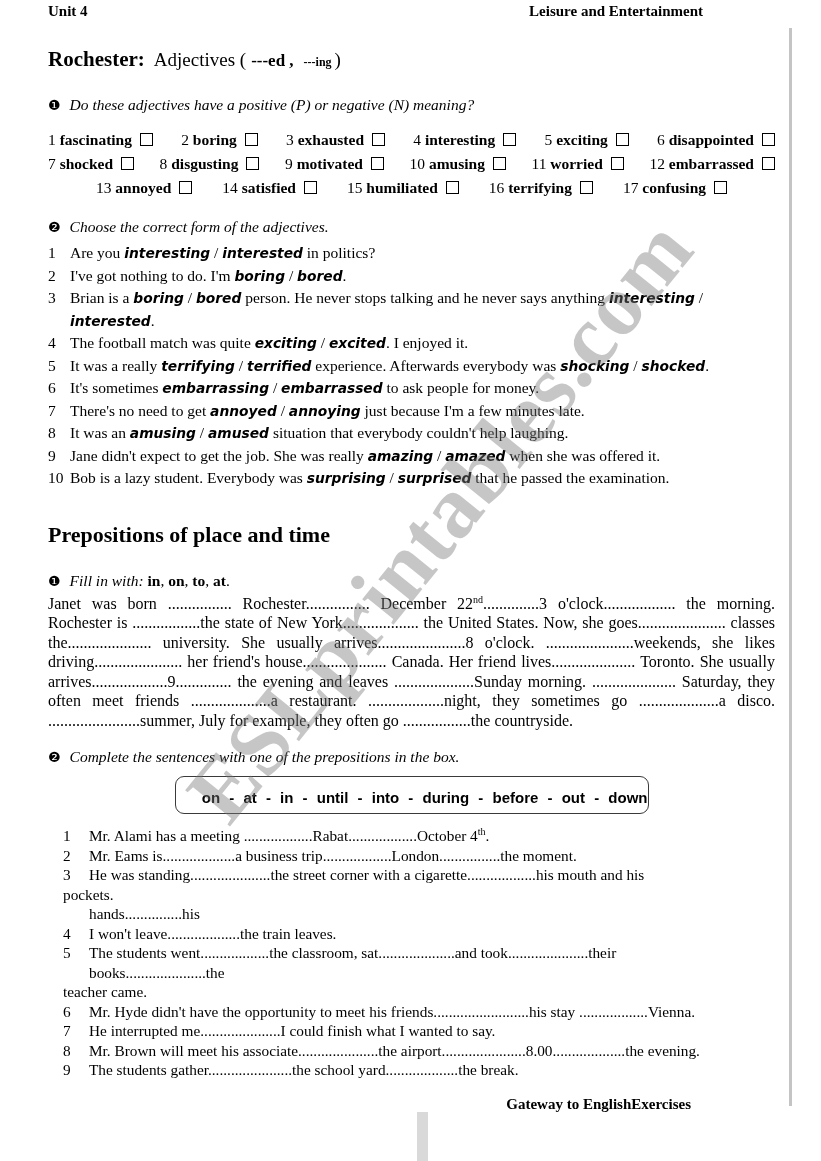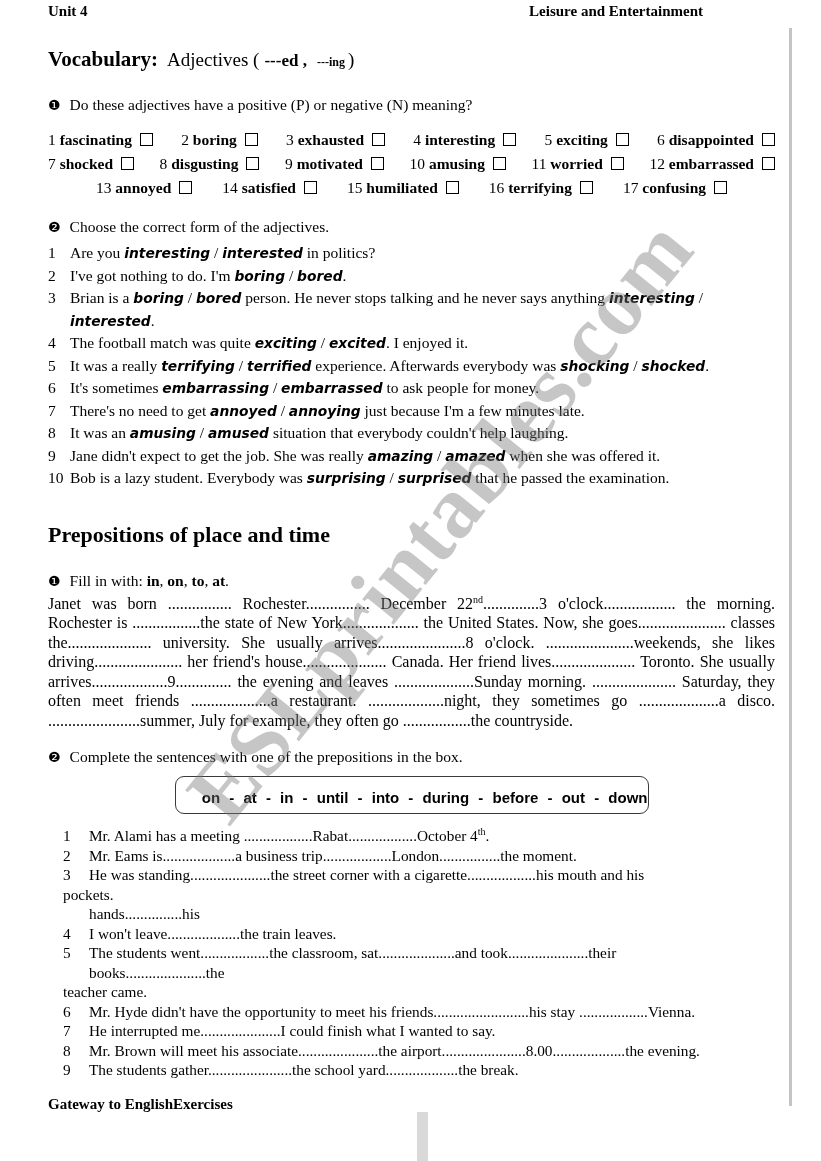--- a/index.html
+++ b/index.html
@@ -5,21 +5,21 @@
   * { box-sizing: border-box; }
   html, body { margin: 0; padding: 0; background: #ffffff; }
   .page {
     position: relative; width: 821px; height: 1161px; margin: 0 auto;
     background: #ffffff; overflow: hidden;
     font-family: "Liberation Serif", serif; color: #000;
   }
   .content { position: absolute; left: 48px; top: 3px; width: 727px; }
 
   .b  { font-weight: bold; }
-  .i  { }
+  .i  { font-style: italic; }
   .bi { font-weight: bold; font-style: italic; font-family: "DejaVu Sans", sans-serif; font-size: 13.8px; }
   sup { font-size: 10px; line-height: 0; }
 
   .header { display: flex; justify-content: space-between; font-size: 15px; font-weight: bold; }
   .header-right { padding-right: 72px; }
 
   .title  { margin-top: 27px; font-size: 19px; }
   .t-label { font-size: 21px; font-weight: bold; }
   .t-rest { margin-left: 9px; text-align: right; }
   .t-ed   { margin-left: 5px; font-size: 17px; font-weight: bold; }
@@ -52,21 +52,21 @@
   .fill-paragraph { margin-top: 4px; font-size: 16px; line-height: 19.5px; text-align: justify; }
 
   .prep-box {
     margin: 10px auto 0; width: 474px;
     border: 1.6px solid #3a3a3a; border-radius: 9px;
     text-align: right; padding: 12px 0 7px;
     font-family: "Liberation Sans", sans-serif; font-weight: bold; font-size: 15px;
     word-spacing: 5px;
   }
 
-  .footer { position: absolute; left: 48px; width: 727px; top: 1096px; display: flex; justify-content: flex-start; font-size: 15px; font-weight: bold; }
+  .footer { position: absolute; left: 48px; width: 727px; top: 1096px; display: flex; justify-content: flex-end; font-size: 15px; font-weight: bold; }
   .footer-right { padding-right: 84px; }
 
   .watermark {
     position: absolute; left: -45px; top: 470px; width: 970px; text-align: center;
     transform: rotate(-51deg);
     font-size: 88px; font-weight: bold; letter-spacing: 1px;
     color: rgba(120, 120, 120, 0.42);
     pointer-events: none; z-index: 5;
     font-family: "Liberation Serif", serif;
   }
@@ -83,21 +83,21 @@
   <div class="bottom-artifact"></div>
 
   <div class="content">
 
     <div class="header">
       <span>Unit 4</span>
       <span class="header-right">Leisure and Entertainment</span>
     </div>
 
     <div class="title">
-      <span class="t-label">Vocabulary:</span><span class="t-rest">Adjectives (</span><span class="t-ed">---ed ,</span><span class="t-ing">---ing</span><span class="t-close">)</span>
+      <span class="t-label">Rochester:</span><span class="t-rest">Adjectives (</span><span class="t-ed">---ed ,</span><span class="t-ing">---ing</span><span class="t-close">)</span>
     </div>
 
     <div class="prompt">
       <span class="marker">❶</span><span class="i">Do these adjectives have a positive (P) or negative (N) meaning?</span>
     </div>
 
     <div class="checklist">
         <div class="check-row">
           <span class="check-item"><span>1 </span><span class="b">fascinating</span><span class="checkbox"></span></span>
           <span class="check-item"><span>2 </span><span class="b">boring</span><span class="checkbox"></span></span>

